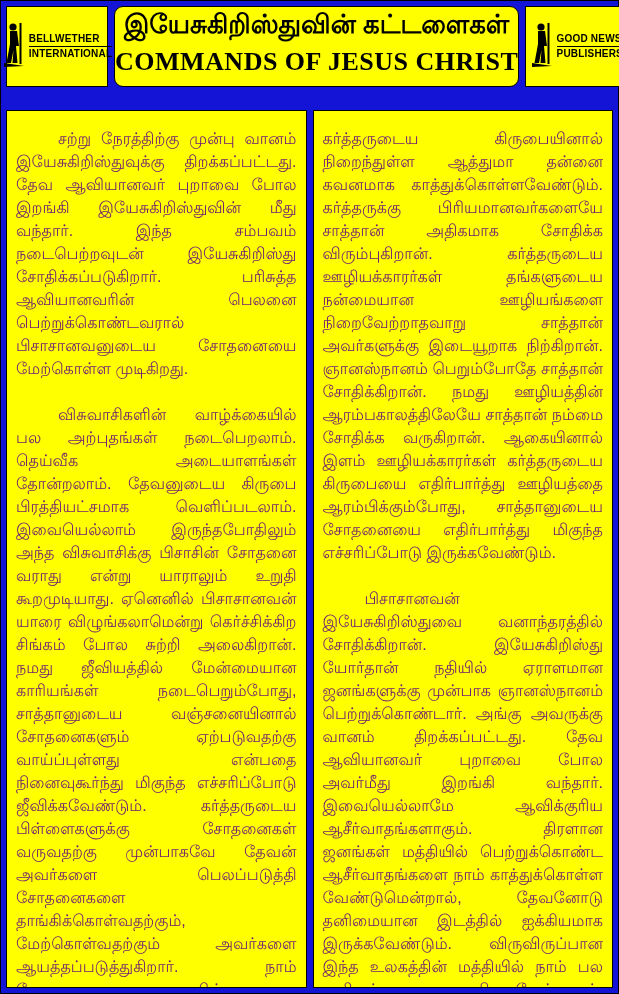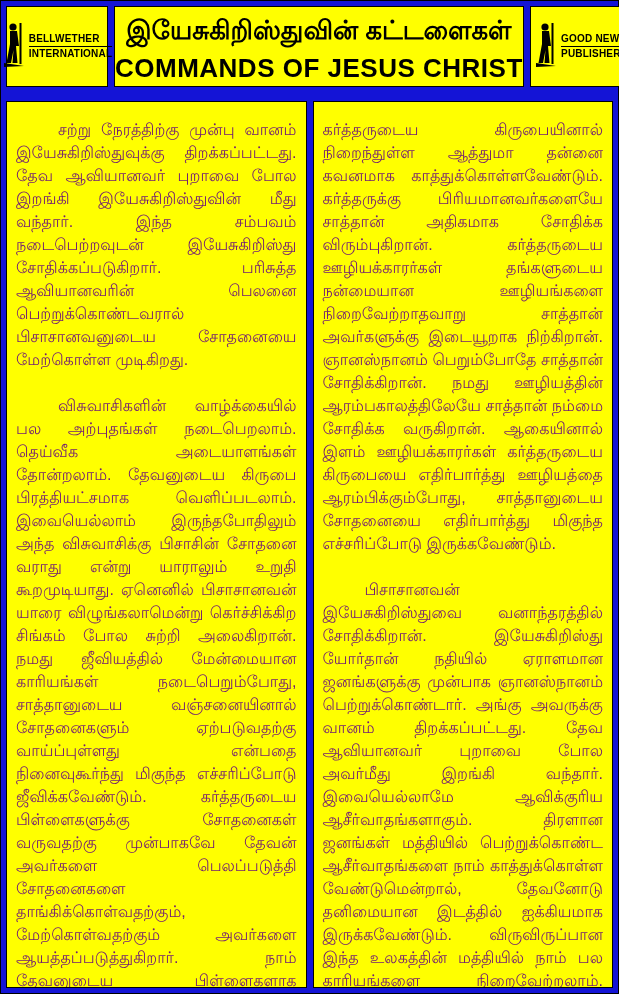--- a/index.html
+++ b/index.html
@@ -9,21 +9,21 @@
     background: #ffffff;
   }
   .page {
     width: 619px; height: 994px;
     box-sizing: border-box;
     background: #1414d6;
     border: 1px solid #000000;
     padding: 5px;
     display: flex;
     flex-direction: column;
-    gap: 14px;
+    gap: 23px;
   }
   .ybox {
     background: #ffff00;
     border: 1px solid #000000;
     box-sizing: border-box;
   }
   
   .header-row {
     height: 81px;
     display: flex;
@@ -48,32 +48,33 @@
     color: #000;
     line-height: 1.45;
     white-space: nowrap;
   }
   .logo-line.underlined { border-bottom: 1.5px solid #000; }
   .title-box {
     flex: 1;
     display: flex;
     flex-direction: column;
     align-items: center;
-    justify-content: flex-end;
+    justify-content: flex-start;
     gap: 4px;
     padding: 2px 0;
+    border-radius: 9px;
   }
   .tamil-title {
     font-size: 26px;
     font-weight: bold;
     color: #000;
     white-space: nowrap;
   }
   .english-title {
-    font-family: Liberation Sans, sans-serif;
+    font-family: Liberation Serif, serif;
     font-size: 26px;
     font-weight: bold;
     color: #000;
     letter-spacing: 0.5px;
     white-space: nowrap;
   }
   
   .body-row {
     flex: 1;
     display: flex;

